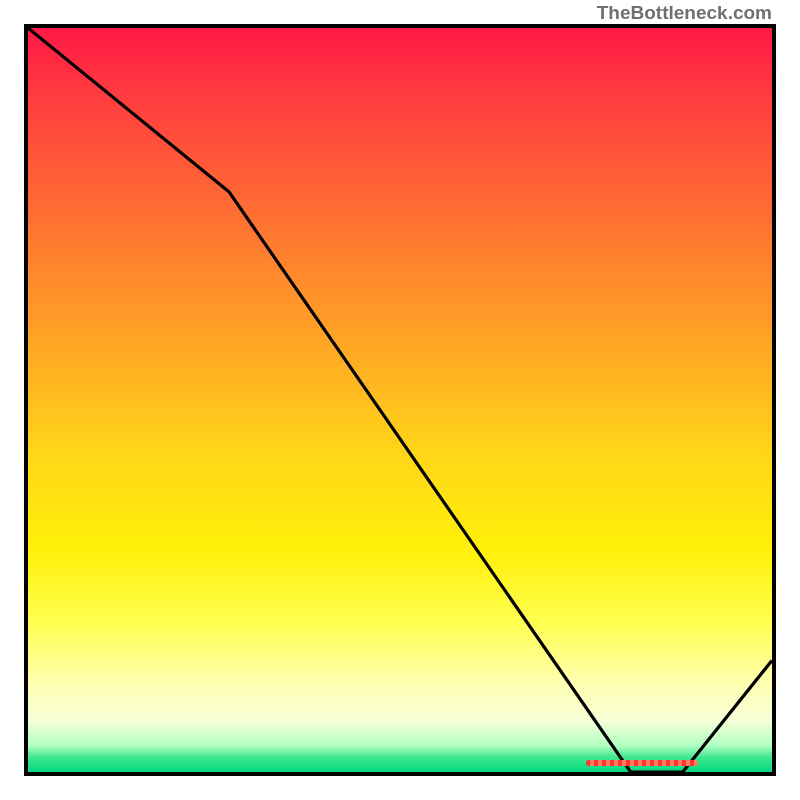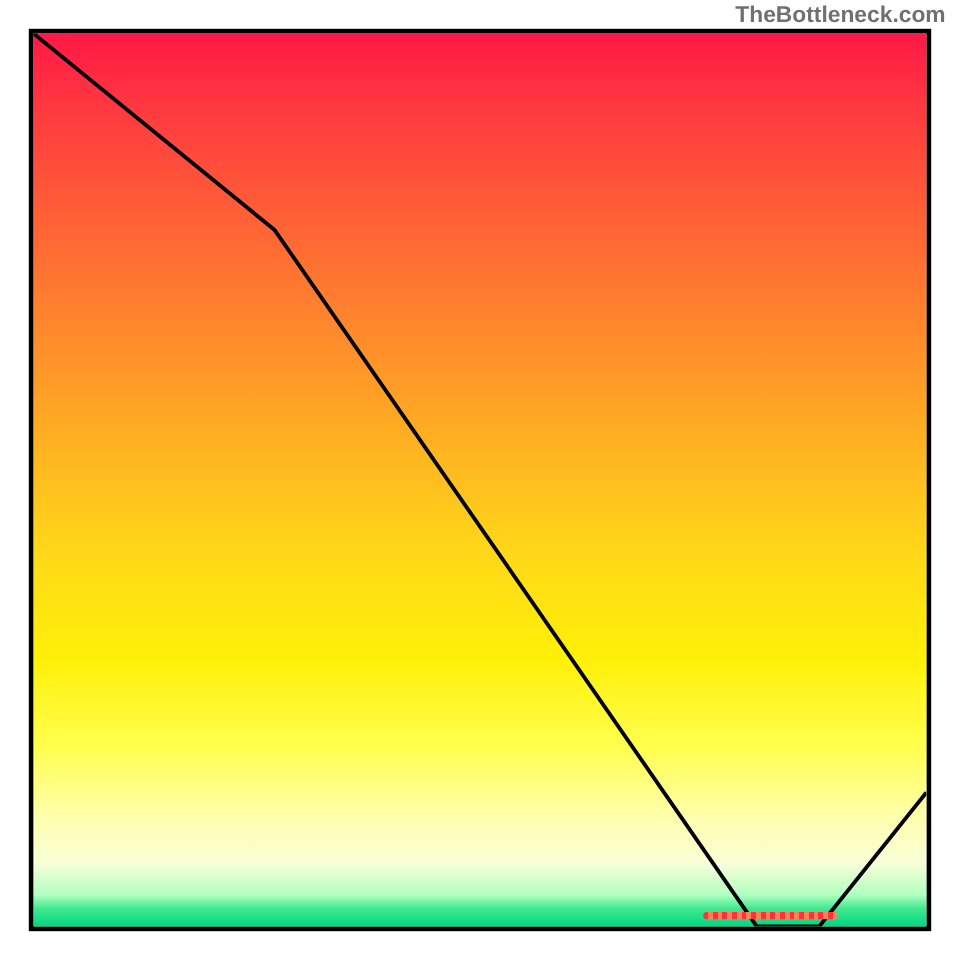--- a/index.html
+++ b/index.html
@@ -7,21 +7,21 @@
     padding: 0;
     width: 800px;
     height: 800px;
     background: #ffffff;
     font-family: Arial, sans-serif;
     position: relative;
   }
   .watermark {
     position: absolute;
     top: 2px;
-    right: 12px;
+    right: 28px;
     color: #707070;
     font-size: 19px;
     font-weight: bold;
     z-index: 10;
   }
   .plot-outer {
     position: absolute;
     left: 24px;
     top: 24px;
     width: 752px;

